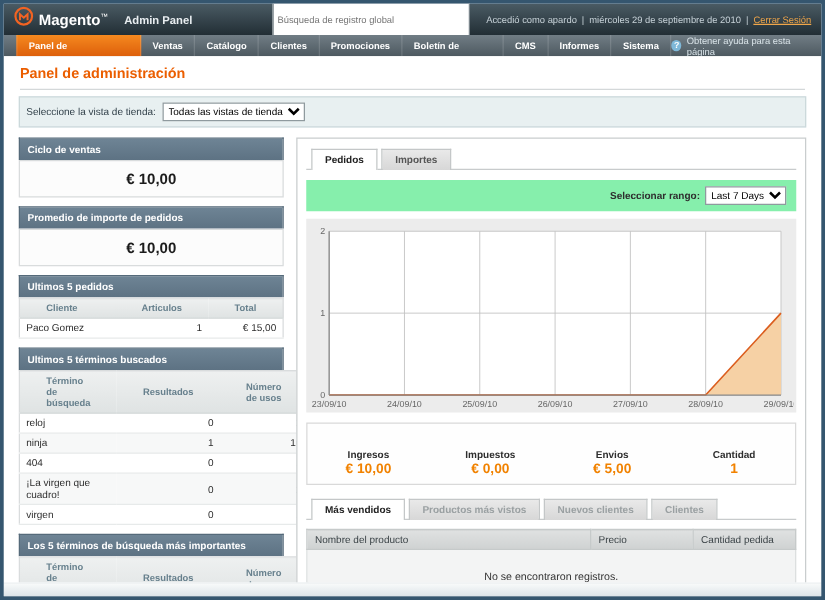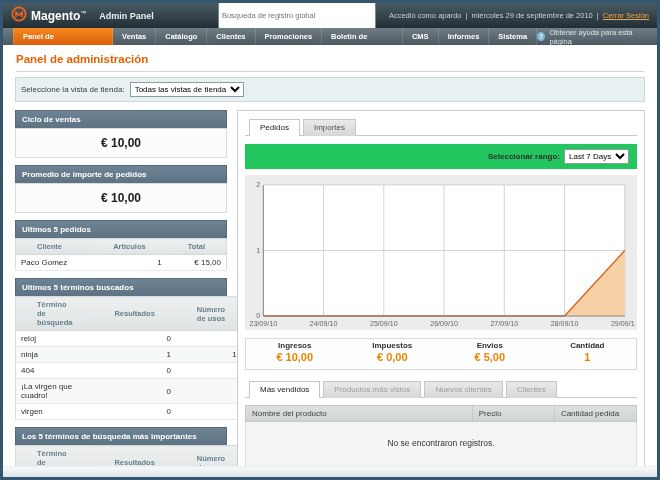--- a/index.html
+++ b/index.html
@@ -35,27 +35,27 @@
   .stat-header{background:linear-gradient(#6e8495,#5d7283);color:#fff;font-size:8px;font-weight:bold;padding:4px 6px;border:1px solid #556a7a;border-bottom:none;}
   .stat-value{border:1px solid #d9dcdd;background:#fcfcfc;text-align:center;font-size:12px;font-weight:bold;color:#1c1c1c;padding:7px 0;}
   .mini-table{width:100%;border-collapse:collapse;border:1px solid #d9dcdd;background:#fff;}
   .mini-table th{background:linear-gradient(#eef0f0,#dfe3e3);color:#67808d;font-size:7.5px;text-align:left;padding:3px 21px;border-bottom:1px solid #d4d9d9;font-weight:bold;}
   .mini-table td{font-size:8px;color:#2e2e2e;padding:3px 5px;border-bottom:1px solid #e7eaea;}
   .mini-table tbody tr:nth-child(even) td{background:#f7f8f8;}
   .num{text-align:right;}
 
   .right-panel{flex:1;border:1px solid #c9cdce;padding:7px;background:#fff;min-height:350px;box-sizing:border-box;}
   .tabs{display:flex;gap:3px;border-bottom:1px solid #c8cbcc;padding-left:4px;}
-  .tab{background:linear-gradient(#e9e9e9,#d7d7d7);border:1px solid #c4c7c8;border-bottom:none;padding:3px 10px 4px;font-size:8px;font-weight:normal;color:#555;position:relative;top:1px;cursor:pointer;}
+  .tab{background:linear-gradient(#e9e9e9,#d7d7d7);border:1px solid #c4c7c8;border-bottom:none;padding:3px 10px 4px;font-size:8px;font-weight:bold;color:#555;position:relative;top:1px;cursor:pointer;}
   .tab.active{background:#fff;color:#222;}
   .tab.disabled{color:#9aa0a2;cursor:default;}
-  .range-bar{margin-top:8px;background:#22c55e;padding:5px 8px;display:flex;justify-content:flex-end;align-items:center;gap:4px;font-size:8px;color:#2e2e2e;font-weight:bold;}
+  .range-bar{margin-top:8px;background:#86efac;padding:5px 8px;display:flex;justify-content:flex-end;align-items:center;gap:4px;font-size:8px;color:#2e2e2e;font-weight:bold;}
   .chart-wrap{margin-top:6px;background:#ececec;padding:4px 2px 1px;}
   .chart-wrap svg{display:block;width:100%;height:150px;}
-  .totals{display:flex;border:1px solid #d9d9d9;background:#fefefe;padding:2px 0 6px;margin-top:8px;}
+  .totals{display:flex;border:1px solid #d9d9d9;background:#fefefe;padding:20px 0 6px;margin-top:8px;}
   .total{flex:1;text-align:center;}
   .total-label{font-size:8px;font-weight:bold;color:#2e2e2e;}
   .total-value{font-size:11px;font-weight:bold;color:#f18200;margin-top:1px;}
   .bottom-tabs{margin-top:10px;}
   .grid-table{width:100%;border-collapse:collapse;margin-top:7px;}
   .grid-table th{background:linear-gradient(#dfe1e1,#cfd2d2);font-size:8px;text-align:left;padding:3px 6px;color:#3c4448;border:1px solid #c6caca;font-weight:normal;}
   .grid-empty td{background:#f3f4f4;text-align:center;font-size:8.5px;padding:16px 0 18px;color:#333;border:1px solid #dcdfdf;border-top:none;}
 
   .footer{height:10px;flex:none;background:linear-gradient(#f8fafa,#dde4e8);border-top:1px solid #eceff1;}
 </style>

